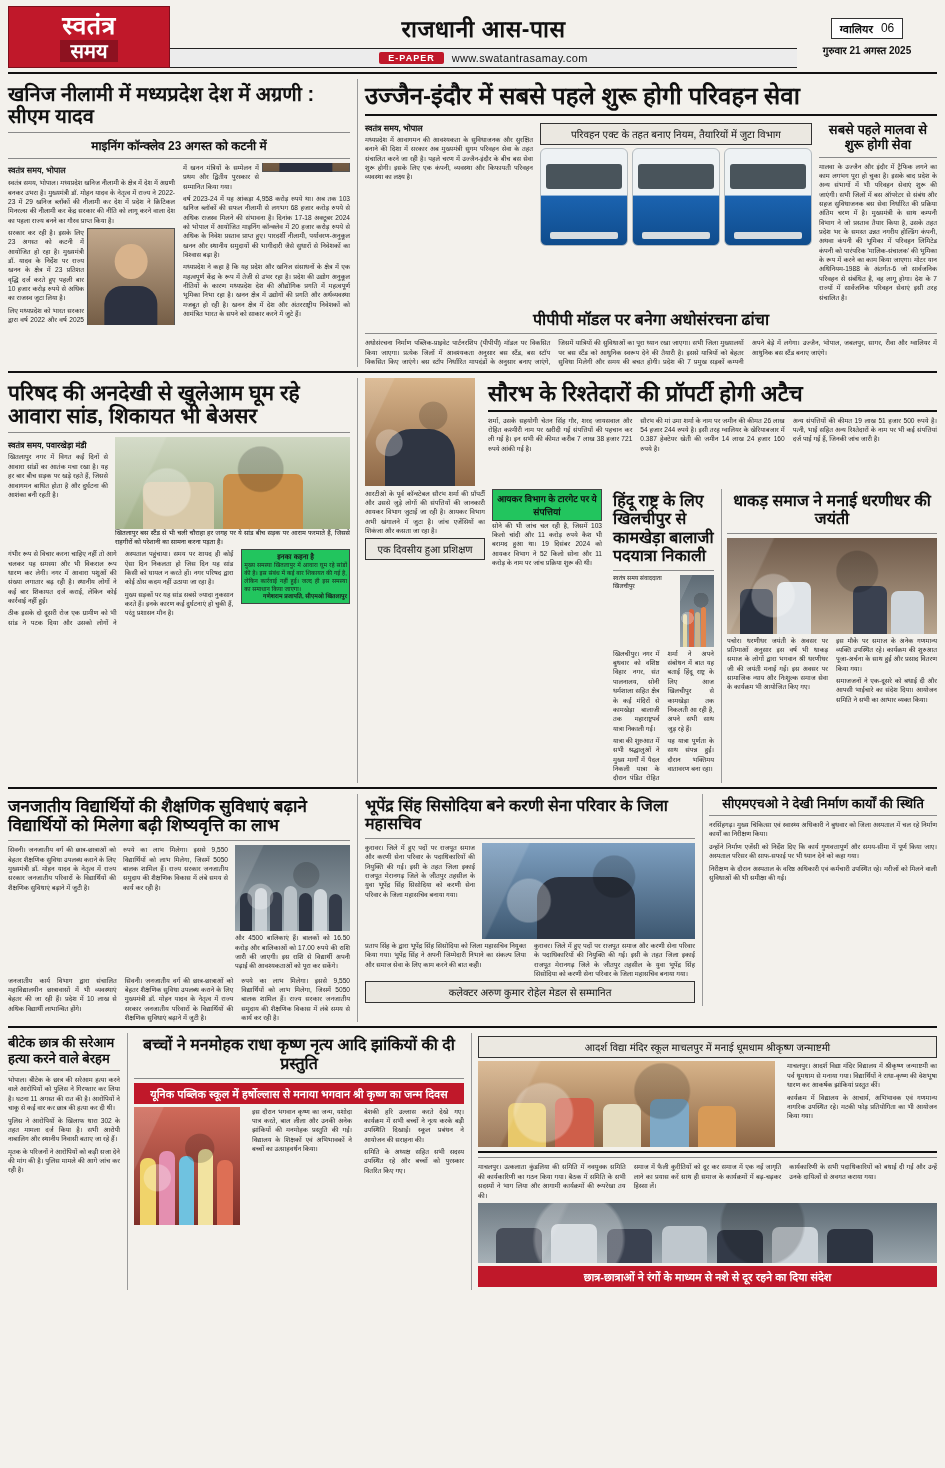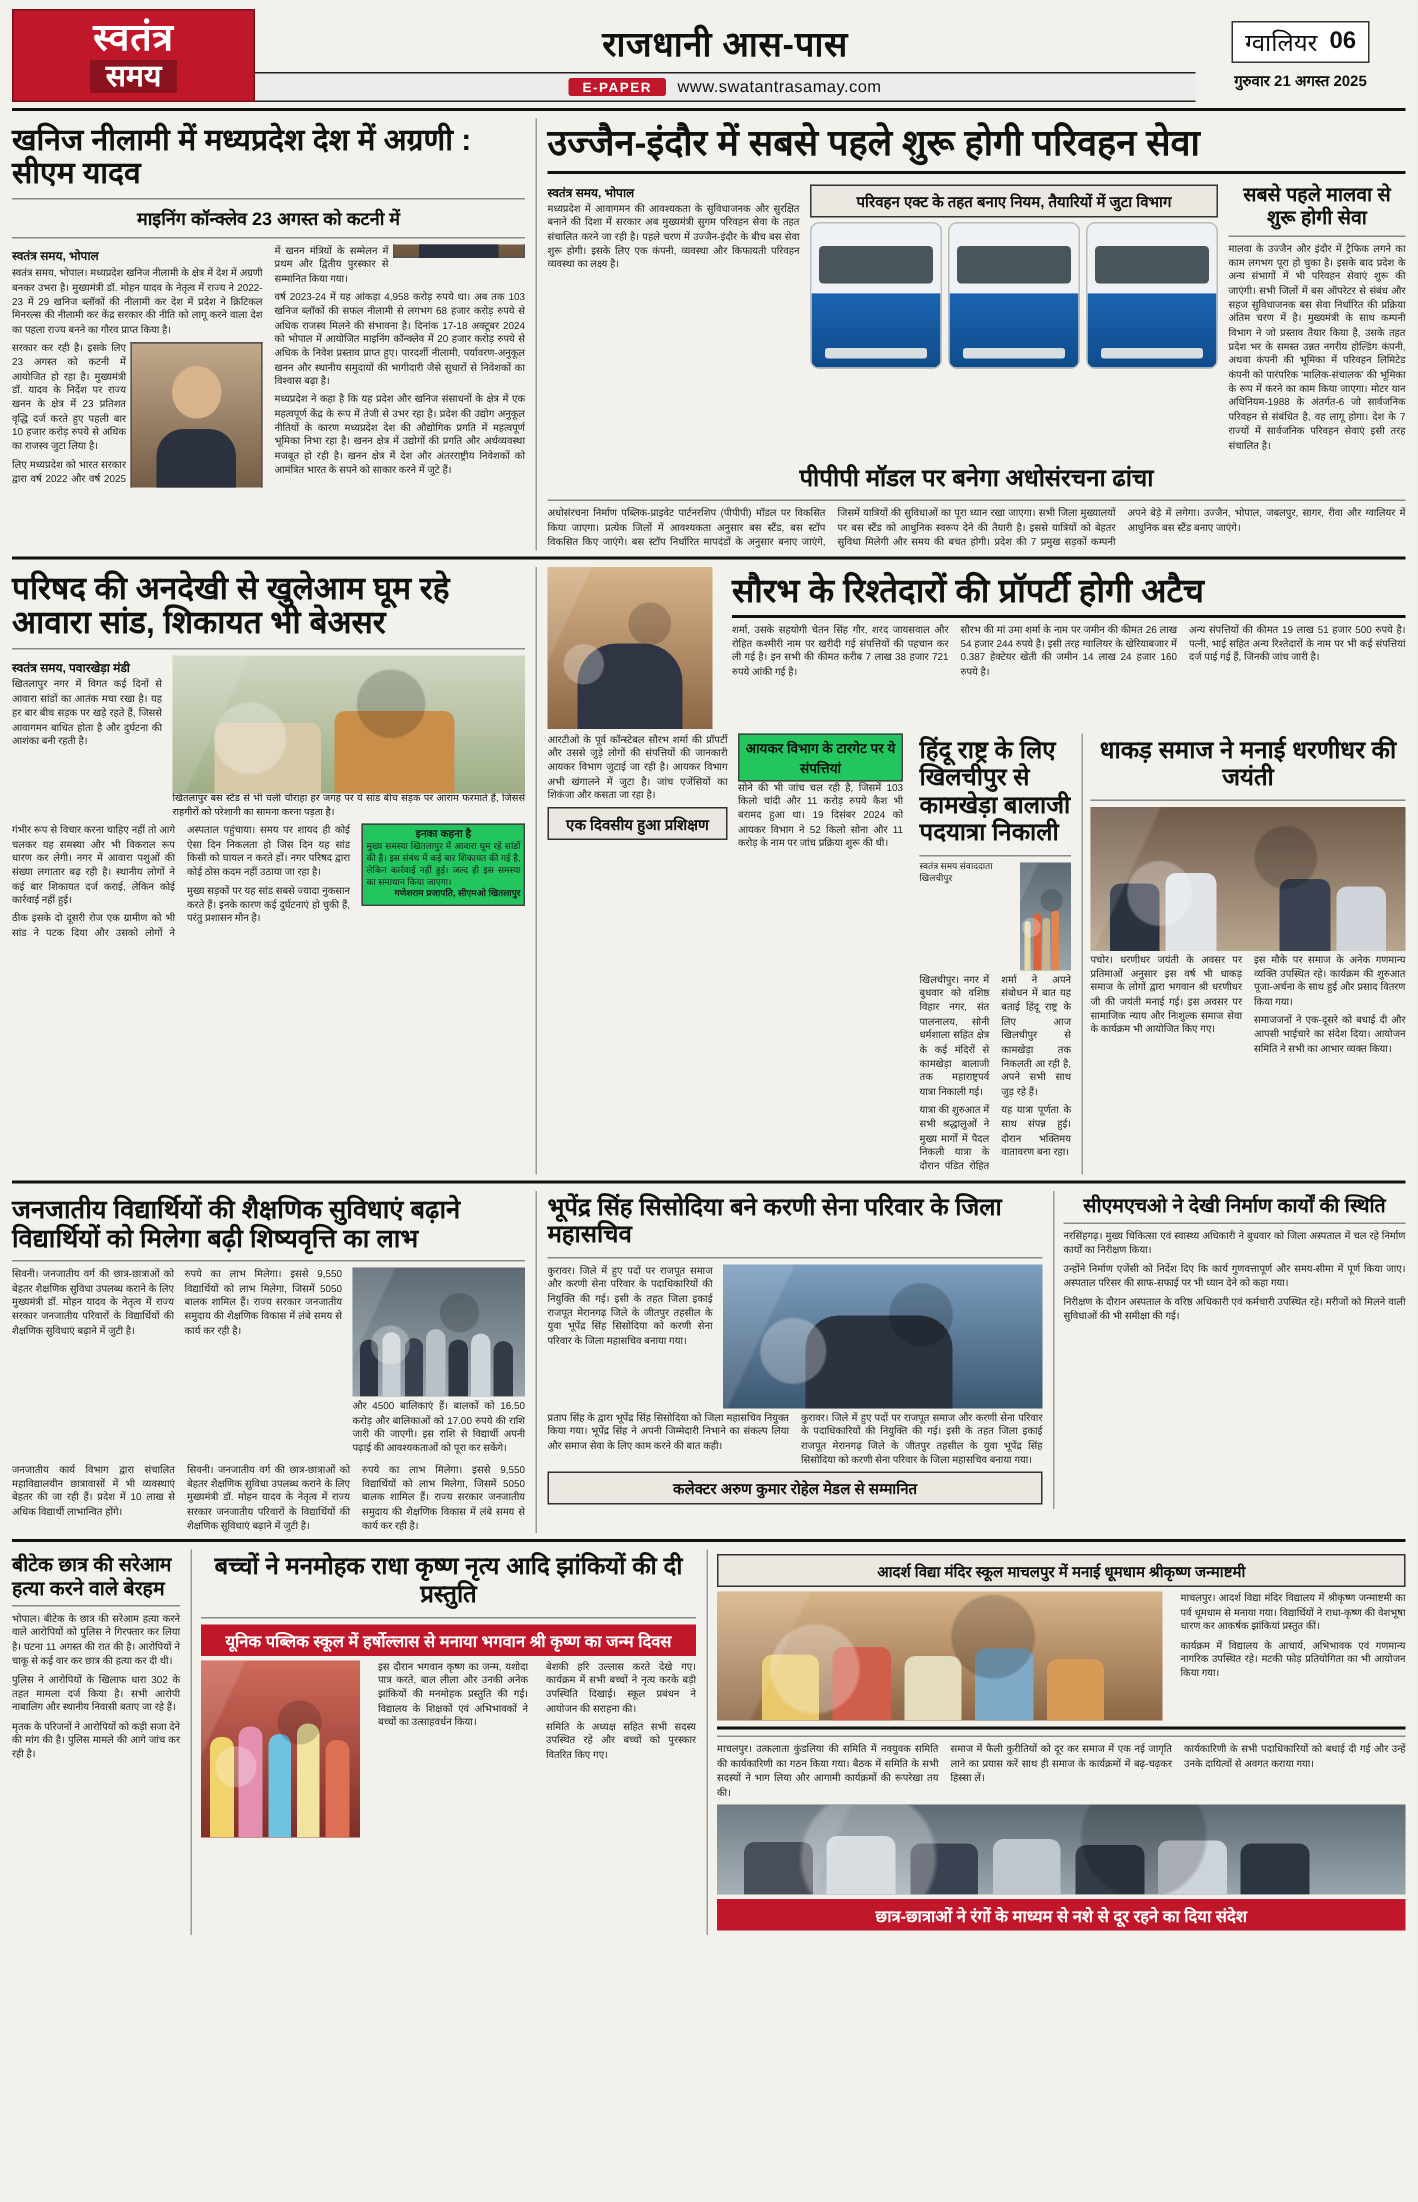--- a/index.html
+++ b/index.html
@@ -47,22 +47,22 @@
     padding:1px 9px;border-radius:2px;letter-spacing:1px;
   }
   .mh-url{font-size:11px;color:#111;letter-spacing:.3px;}
   .mh-right{
     width:140px;display:flex;flex-direction:column;align-items:center;justify-content:center;gap:4px;
   }
   .city-chip{
     border:1px solid #333;display:flex;align-items:center;gap:8px;
     padding:2px 8px;background:#fff;
   }
-  .city-name{font-size:16px;font-weight:normal;}
-  .city-num{font-size:16px;font-weight:bold;}
+  .city-name{font-size:11px;font-weight:bold;}
+  .city-num{font-size:12px;font-weight:normal;}
   .mh-date{font-size:10px;font-weight:bold;}
 
   
   .rule{border-top:1px solid #8a8a8a;margin:4px 0;}
   .thickrule{border-top:2px solid #111;margin:4px 0;}
   h1.hl{font-size:20px;line-height:1.12;font-weight:bold;margin:4px 0 2px 0;}
   h2.hl{font-size:21px;line-height:1.14;font-weight:bold;margin:3px 0 2px 0;}
   h3.hl{font-size:16px;line-height:1.16;font-weight:bold;margin:3px 0 2px 0;}
   h4.hl{font-size:13px;line-height:1.18;font-weight:bold;margin:2px 0 2px 0;}
   .sub{font-size:12px;font-weight:bold;text-align:center;margin:2px 0;}
@@ -71,21 +71,21 @@
   .body p{margin:0 0 3px 0;}
   .cols2{column-count:2;column-gap:8px;}
   .cols3{column-count:3;column-gap:8px;}
   .redbar{
     background:#c0182a;color:#fff;font-size:11px;font-weight:bold;
     text-align:center;padding:3px 4px;margin:3px 0;
   }
   .capt{font-size:6.5px;line-height:1.3;text-align:justify;}
   .boxhead{
     border:1px solid #333;background:#ebe8e1;text-align:center;
-    font-size:10px;font-weight:bold;padding:3px 2px;margin:3px 0;
+    font-size:10px;font-weight:normal;padding:3px 2px;margin:3px 0;
   }
   
   .ph{position:relative;overflow:hidden;background:#9aa7ad;}
   .ph.indoor{background:linear-gradient(#6f5a4a,#b9a68f);}
   .ph.grass{background:linear-gradient(#cfd7c2,#9fae86);}
   .ph.crowd{background:linear-gradient(#5d6a74,#9aa6ad);}
   .ph.warm{background:linear-gradient(#d8b48a,#8d6746);}
   .ph.red{background:linear-gradient(#d06a5a,#7e2f28);}
   .ph.blue{background:linear-gradient(#7d9fc0,#3d5770);}
   .ph:after{

